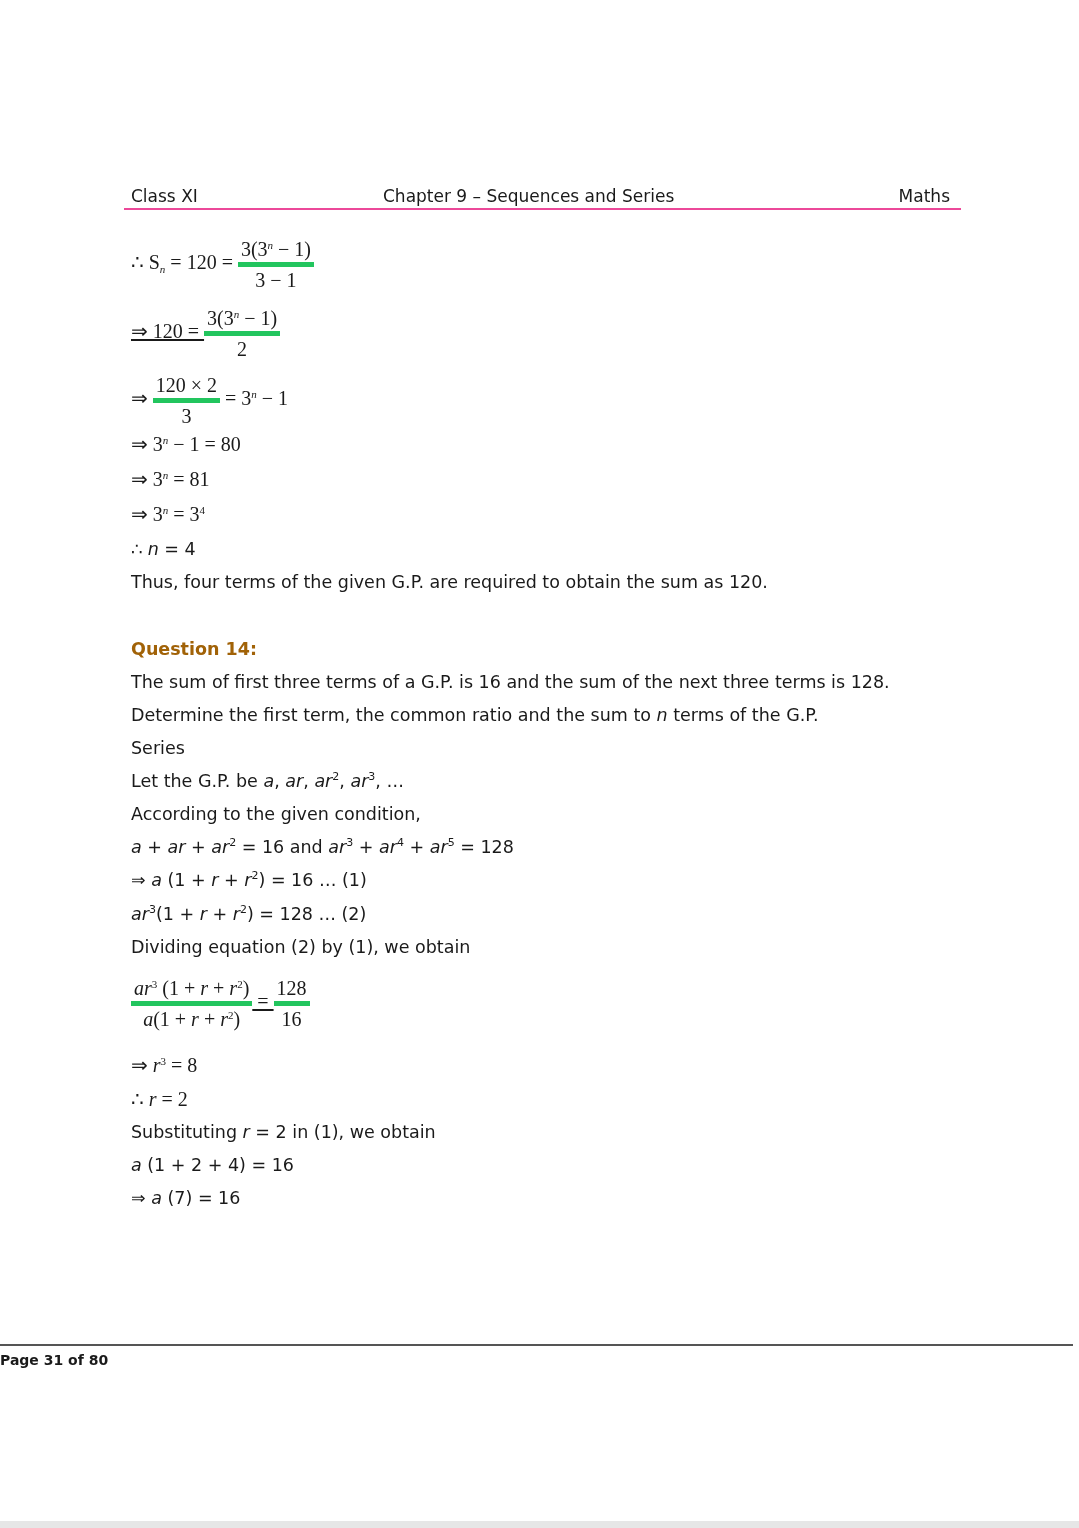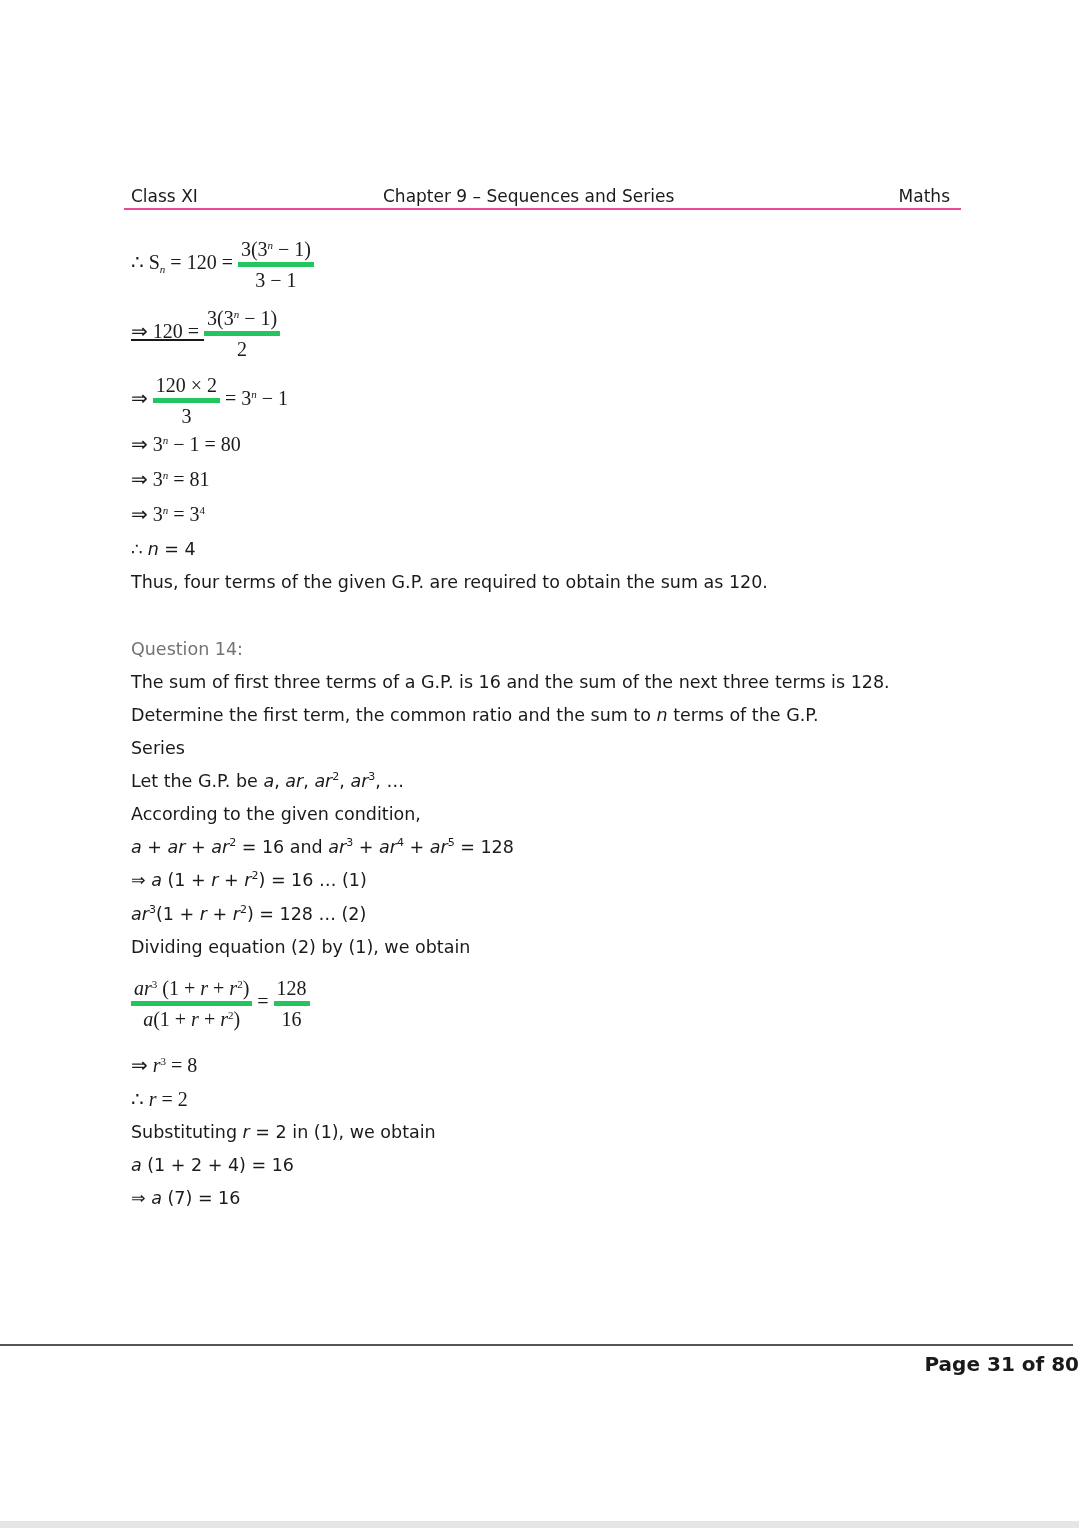--- a/index.html
+++ b/index.html
@@ -8,23 +8,23 @@
   .hdr span { position:absolute; top:0; }
   .hdr .l { left:7px; } .hdr .c { left:259px; } .hdr .r { right:11px; }
   .ln { position:absolute; left:131px; font-size:17.5px; white-space:nowrap; line-height:22px; }
   .m { font-family:"Liberation Serif", serif; font-size:20px; }
   i { font-style:italic; }
   sup { font-size:11px; vertical-align:7px; line-height:0; }
   sub { font-size:11px; vertical-align:-4px; line-height:0; }
   .frac { display:inline-block; vertical-align:middle; text-align:center; }
   .frac .n { display:block; padding:0 3px; border-bottom:5px solid #22c55e; line-height:26px; }
   .frac .d { display:block; padding:0 3px; line-height:26px; }
-  .q { color:#737373; font-weight:normal;text-align:center; }
+  .q { color:#a16207; font-weight:bold;text-align:center; }
   .footline { position:absolute; top:1344px; left:0; width:1073px; height:2px; background:#555; }
-  .foot { position:absolute; top:1352px; left:0; width:1079px; text-align:right; font-weight:bold; font-size:20px; }
+  .foot { position:absolute; top:1352px; left:0; width:1079px; text-align:left; font-weight:bold; font-size:14px; }
   .bottombar { position:absolute; bottom:0; left:0; width:1079px; height:7px; background:#e6e6e6; }
 </style>
 </head>
 <body>
 
 <div class="hdr">
   <span class="l">Class XI</span>
   <span class="c">Chapter 9 – Sequences and Series</span>
   <span class="r">Maths</span>
 </div>
@@ -53,21 +53,21 @@
 <div class="ln" style="top:704px;"><span>Determine the first term, the common ratio and the sum to </span><i>n</i><span> terms of the G.P.</span></div>
 <div class="ln" style="top:737px;">Series</div>
 
 <div class="ln" style="top:770px;text-align:right;"><span>Let the G.P. be </span><i>a</i>, <i>ar</i>, <i>ar</i><sup>2</sup>, <i>ar</i><sup>3</sup>, …</div>
 <div class="ln" style="top:803px;">According to the given condition,</div>
 <div class="ln" style="top:836px;"><i>a</i> + <i>ar</i> + <i>ar</i><sup>2</sup> = 16 and <i>ar</i><sup>3</sup> + <i>ar</i><sup>4</sup> + <i>ar</i><sup>5</sup> = 128</div>
 <div class="ln" style="top:869px;">⇒ <i>a</i> (1 + <i>r</i> + <i>r</i><sup>2</sup>) = 16 … (1)</div>
 <div class="ln" style="top:903px;"><i>ar</i><sup>3</sup>(1 + <i>r</i> + <i>r</i><sup>2</sup>) = 128 … (2)</div>
 <div class="ln" style="top:936px;">Dividing equation (2) by (1), we obtain</div>
 
-<div class="ln m" style="top:975px;">
+<div class="ln m" style="top:975px;text-decoration:underline;">
   <span class="frac"><span class="n"><i>ar</i><sup>3</sup> (1 + <i>r</i> + <i>r</i><sup>2</sup>)</span><span class="d"><i>a</i>(1 + <i>r</i> + <i>r</i><sup>2</sup>)</span></span> = <span class="frac"><span class="n">128</span><span class="d">16</span></span>
 </div>
 
 <div class="ln m" style="top:1054px;">⇒ <i>r</i><sup>3</sup> = 8</div>
 <div class="ln m" style="top:1088px;">∴ <i>r</i> = 2</div>
 
 <div class="ln" style="top:1121px;"><span>Substituting </span><i>r</i><span> = 2 in (1), we obtain</span></div>
 <div class="ln" style="top:1154px;"><i>a</i><span> (1 + 2 + 4) = 16</span></div>
 <div class="ln" style="top:1187px;"><span>⇒ </span><i>a</i><span> (7) = 16</span></div>
 

